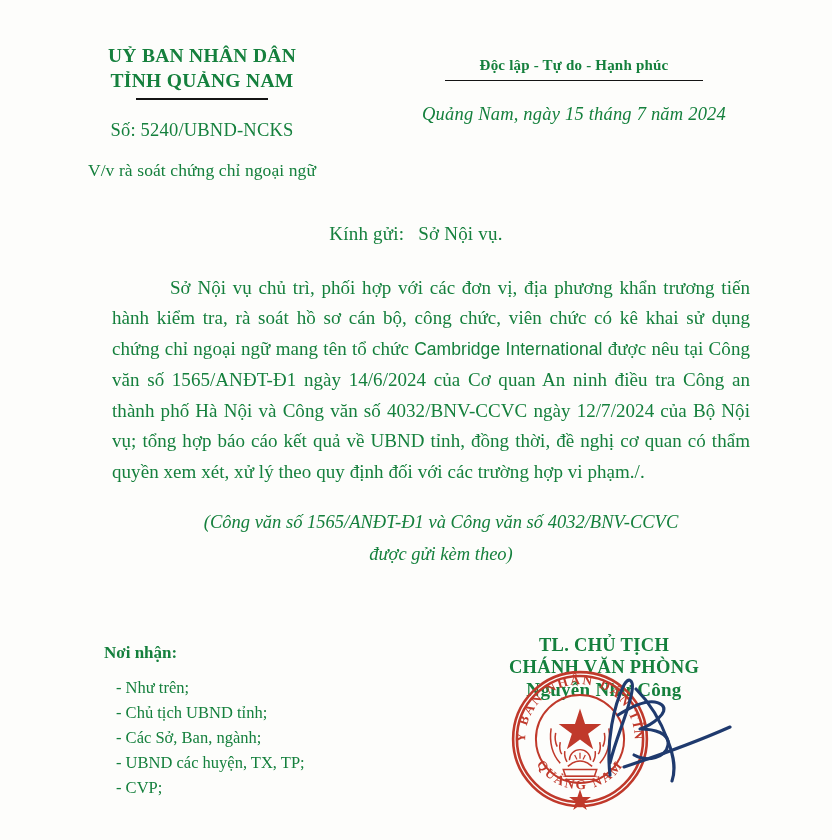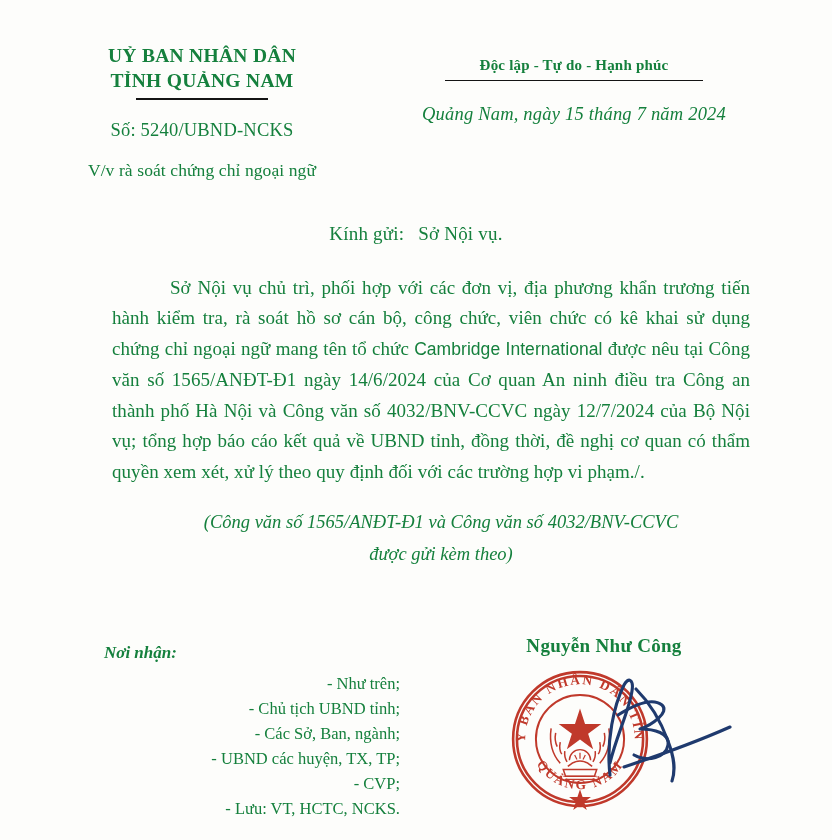--- a/index.html
+++ b/index.html
@@ -125,29 +125,27 @@
     height: 205px;
   }
   .recipients-block {
     position: absolute;
     left: 104px;
     top: 8px;
     width: 300px;
   }
   .recipients-title {
     font-weight: bold;
-    font-style: italic;
     font-size: 17px;
     margin-bottom: 8px;
   }
   .recipients-list {
     list-style: none;
-    margin: 4px;
+    margin: 12px;
     padding: 0;
-    text-align: right;
   }
   .recipients-list li {
     font-size: 16.5px;
     line-height: 1.52;
     white-space: nowrap;
   }
 
   .signature-block {
     position: absolute;
     right: 78px;
@@ -235,25 +233,28 @@
   <div class="footer">
 
     <div class="recipients-block">
       <div class="recipients-title">Nơi nhận:</div>
       <ul class="recipients-list">
         <li>- Như trên;</li>
         <li>- Chủ tịch UBND tỉnh;</li>
         <li>- Các Sở, Ban, ngành;</li>
         <li>- UBND các huyện, TX, TP;</li>
         <li>- CVP;</li>
-        <li>- Lưu: VT, HCTC, NCKS.</li>
       </ul>
     </div>
 
     <div class="signature-block">
+      <div class="sig-title">
+        <div>TL. CHỦ TỊCH</div>
+        <div>CHÁNH VĂN PHÒNG</div>
+      </div>
       <div class="sig-name">Nguyễn Như Công</div>
     </div>
 
     <div class="stamp-area">
 
       <svg class="seal" viewBox="0 0 200 200">
         <defs>
           <path id="sealArcTop" d="M 28,100 A 72,72 0 0 1 172,100"></path>
           <path id="sealArcBot" d="M 34,100 A 66,66 0 0 0 166,100"></path>
         </defs>

